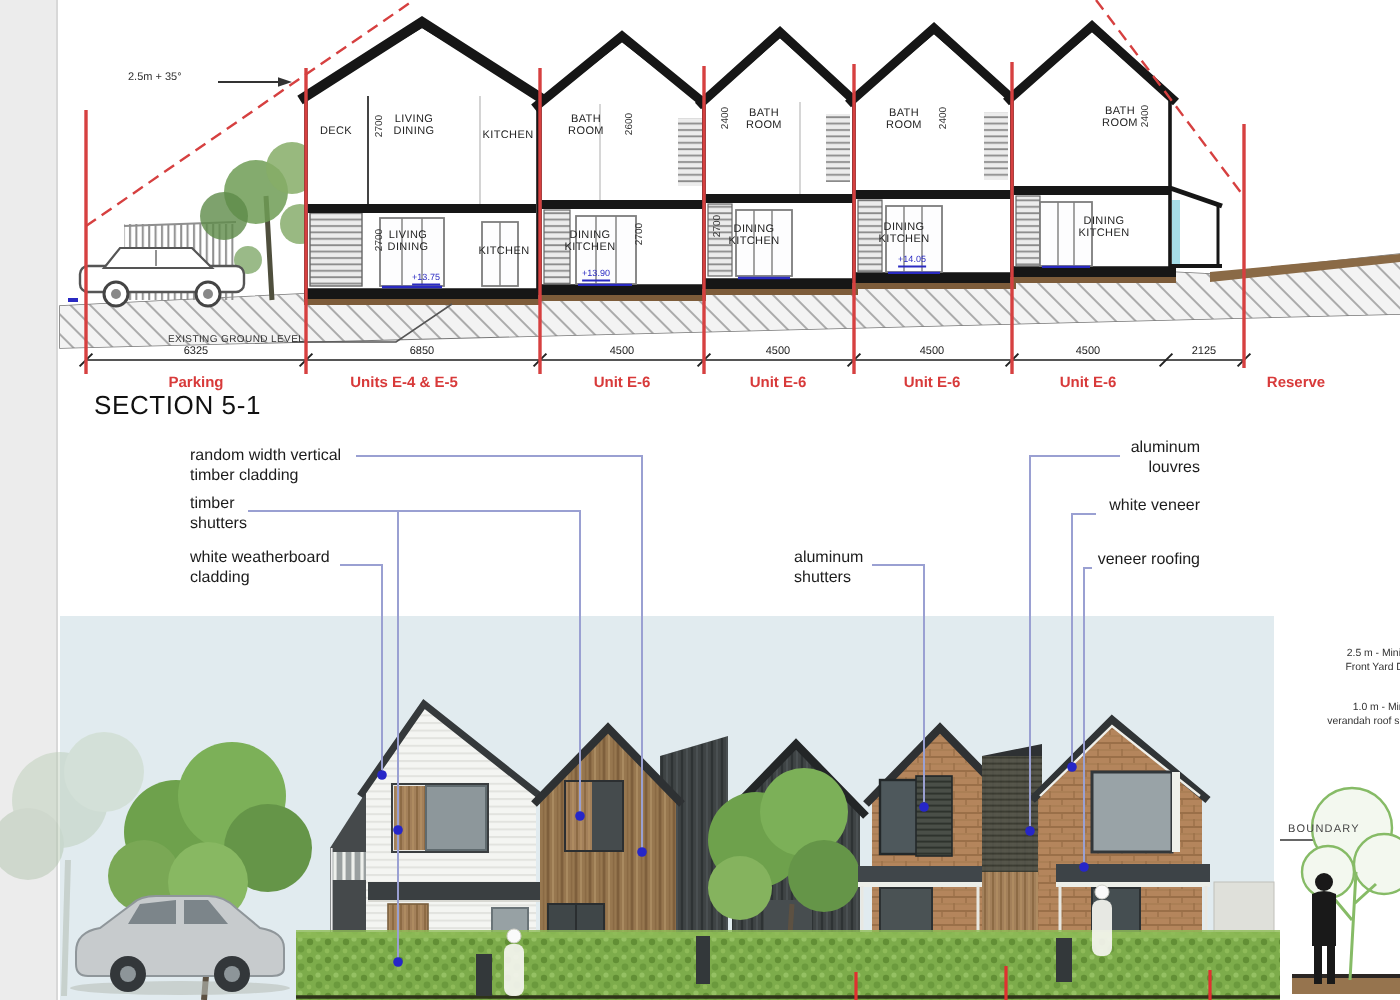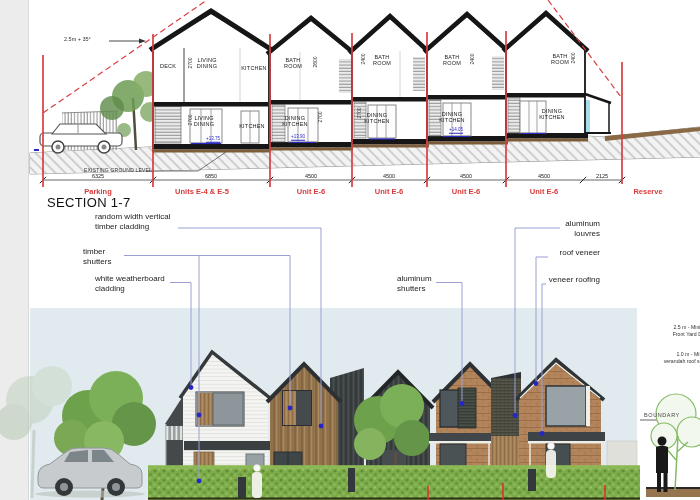--- a/index.html
+++ b/index.html
@@ -413,21 +413,21 @@
       <circle cx="199" cy="415" r="2.4"></circle>
       <circle cx="199" cy="481" r="2.4"></circle>
       <circle cx="191" cy="387.5" r="2.4"></circle>
       <circle cx="462" cy="403.5" r="2.4"></circle>
       <circle cx="515" cy="415.5" r="2.4"></circle>
       <circle cx="536" cy="383.5" r="2.4"></circle>
       <circle cx="542" cy="433.5" r="2.4"></circle>
     </g>
   </svg>
 
-  <div class="txt title">SECTION 1-7</div>
+  <div class="txt title">SECTION 5-1</div>
   <div class="txt slope-note">2.5m + 35°</div>
   <div class="txt ground-note">EXISTING GROUND LEVEL</div>
   <div id="sec-labels">
       <div class="slab-t room" style="left: 168px; top: 66px;">DECK</div>
       <div class="slab-t room" style="left: 207px; top: 63px;">LIVING
 DINING</div>
       <div class="slab-t room" style="left: 254px; top: 68px;">KITCHEN</div>
       <div class="slab-t room" style="left: 204px; top: 121px;">LIVING
 DINING</div>
       <div class="slab-t room" style="left: 252px; top: 126px;">KITCHEN</div>
@@ -467,31 +467,31 @@
       <div class="slab-t lot" style="left: 311px; top: 191px;">Unit E-6</div>
       <div class="slab-t lot" style="left: 389px; top: 191px;">Unit E-6</div>
       <div class="slab-t lot" style="left: 466px; top: 191px;">Unit E-6</div>
       <div class="slab-t lot" style="left: 544px; top: 191px;">Unit E-6</div>
       <div class="slab-t lot" style="left: 648px; top: 191px;">Reserve</div>
       <div class="slab-t lvl" style="left: 213px; top: 139px;">+13.75</div>
       <div class="slab-t lvl" style="left: 298px; top: 137px;">+13.90</div>
       <div class="slab-t lvl" style="left: 456px; top: 130px;">+14.05</div>
     </div>
 
-  <div class="ann" style="left:95px;top:212px">random width vertical
+  <div class="ann" style="left:95px;top:223px">random width vertical
 timber cladding</div>
-  <div class="ann" style="left:83px;top:247px">timber
+  <div class="ann" style="left:95px;top:247px">timber
 shutters</div>
   <div class="ann" style="left:95px;top:274px">white weatherboard
 cladding</div>
   <div class="ann" style="left:397px;top:274px">aluminum
 shutters</div>
   <div class="ann r" style="left:490px;top:219px">aluminum
 louvres</div>
-  <div class="ann r" style="left:490px;top:248px">roof veneer</div>
+  <div class="ann r" style="left:490px;top:248px">white veneer</div>
   <div class="ann r" style="left:490px;top:275px">veneer roofing</div>
 
   <div class="note" style="left:640px;top:324px;width:72px">2.5 m - Minimum
 Front Yard Depth</div>
   <div class="note" style="left:630px;top:351px;width:85px">1.0 m - Minimum
 verandah roof setback</div>
   <div class="txt boundary">BOUNDARY</div>
 </div>
 
 </body></html>

